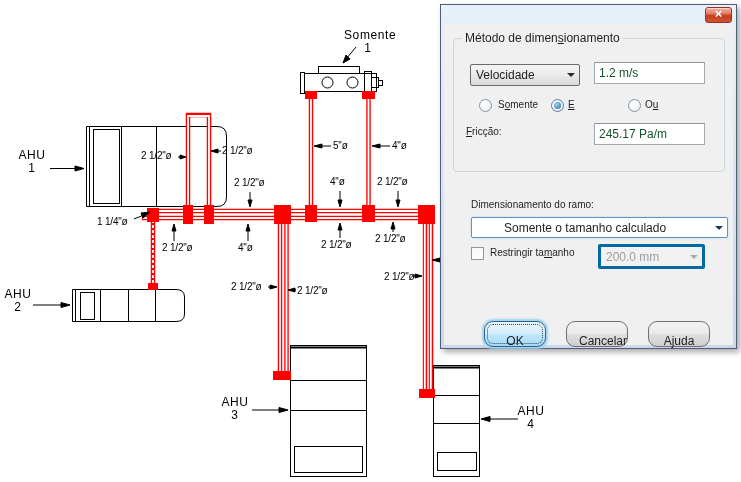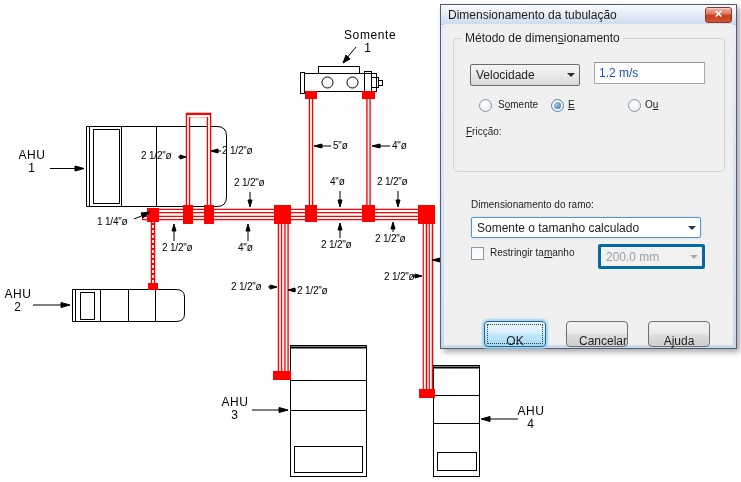--- a/index.html
+++ b/index.html
@@ -24,42 +24,42 @@
              background:linear-gradient(180deg,#f4b3a3,#e07b60 40%,#c33d20 55%,#d5542e);
              color:#fff;font-size:13px;line-height:12px;font-weight:bold;text-align:center;
              box-shadow:inset 0 1px 0 rgba(255,255,255,.5);cursor:default;}
   .dlg-body{position:absolute;left:3px;right:3px;top:19px;bottom:3px;background:#f0f0f0;font-size:12px;color:#1e1e1e;}
 
   .groupbox{position:absolute;border:1px solid #cdd5dd;border-radius:4px;}
   .gb-label{position:absolute;top:-8px;left:8px;background:#f0f0f0;padding:0 3px;font-size:12px;white-space:nowrap;}
   .mn{text-decoration:underline;}
 
   .txt{position:absolute;height:20px;border:1px solid #a3a9b1;border-top-color:#8f96a0;background:#fff;
-       font-family:"Liberation Sans",sans-serif;font-size:12px;color:#1d4ed8;padding:0 0 0 4px;margin:0;}
+       font-family:"Liberation Sans",sans-serif;font-size:12px;color:#14532d;padding:0 0 0 4px;margin:0;}
 
   .combo{position:absolute;display:flex;align-items:center;border-radius:2px;font-size:12px;}
   .combo .ctext{flex:1;padding-left:5px;white-space:nowrap;overflow:hidden;}
   .combo .carrow{width:16px;display:flex;justify-content:center;align-items:center;}
   .tri{width:0;height:0;border-left:4px solid transparent;border-right:4px solid transparent;border-top:4px solid #2b2b2b;}
   .combo-classic{border:1px solid #6b6b6b;background:linear-gradient(180deg,#f4f4f4,#ececec 45%,#d8d8d8);}
-  .combo-focused{border:1px solid #5c93c5;background:#fff;box-shadow:0 0 2px #a9d4f0;}
+  .combo-focused{border:1px solid #5c93c5;background:#fff;box-shadow:0 0 2px #a9d4f0;padding-left:27px;}
   .combo-focused .tri{border-top-color:#1c3a57;}
   .combo-disabled{border:3px solid #0369a1;background:#f1f1f1;color:#9aa0a5;}
   .combo-disabled .tri{border-top-color:#a9adb2;}
 
   .radio{position:absolute;width:11px;height:11px;border:1px solid #8595a5;border-radius:50%;
          background:radial-gradient(circle at 35% 30%,#ffffff,#e6ebf0);}
   .radio.checked{border-color:#5d7f9d;}
   .radio.checked::after{content:"";position:absolute;left:2px;top:2px;width:7px;height:7px;border-radius:50%;
          background:radial-gradient(circle at 35% 35%,#9fd0f0,#2e70a5);}
   .checkbox{position:absolute;width:11px;height:11px;border:1px solid #8a99a8;
          background:linear-gradient(180deg,#f5f8fa,#ffffff);}
   .ctl-label{position:absolute;font-size:10px;white-space:nowrap;}
 
-  .btn{position:absolute;width:62px;height:23px;border-radius:4px;border:1px solid #707070;
+  .btn{position:absolute;width:62px;height:23px;border-radius:9px;border:1px solid #707070;
        background:linear-gradient(180deg,#f2f2f2,#ebebeb 45%,#dddddd 55%,#cfcfcf);
        font-family:"Liberation Sans",sans-serif;font-size:12px;color:#1e1e1e;padding:12px;}
   .btn-default{border-color:#2c628b;box-shadow:0 0 2px 2px #9fd5f2;
        background:linear-gradient(180deg,#eaf6fd,#d7effc 45%,#bde6fd 55%,#a6d9f4);
        outline:1px dotted #30404f;outline-offset:-4px;}
 </style>
 </head>
 <body>
 
 <div class="canvas">
@@ -221,23 +221,20 @@
   <span class="plabel" style="left:97px;top:217px;">1 1/4"ø</span>
   <span class="plabel" style="left:162px;top:243px;">2 1/2"ø</span>
   <span class="plabel" style="left:238px;top:243px;">4"ø</span>
   <span class="plabel" style="left:321px;top:240px;">2 1/2"ø</span>
   <span class="plabel" style="left:375px;top:234px;">2 1/2"ø</span>
   <span class="plabel" style="left:231px;top:282px;">2 1/2"ø</span>
   <span class="plabel" style="left:297px;top:286px;">2 1/2"ø</span>
   <span class="plabel" style="left:384px;top:272px;">2 1/2"ø</span>
 
   <div class="dialog">
-    <div class="titlebar">
-      <span class="title-text">Dimensionamento da tubulação</span>
-    </div>
     <div class="close-btn">
       <span>×</span>
     </div>
 
     <div class="dlg-body">
 
       <div class="groupbox" style="left:9px;top:14px;width:270px;height:132px;">
         <span class="gb-label"><span>Método de dimen</span><span class="mn">s</span><span>ionamento</span></span>
       </div>
       <div class="combo combo-classic" style="left:26px;top:40px;width:108px;height:20px;">
@@ -249,20 +246,21 @@
       <input class="txt" style="left: 150px; top: 38px; width: 105px;" readonly="" value="1.2 m/s">
 
       <span class="radio" style="left:35px;top:75px;"></span>
       <span class="ctl-label" style="left:54px;top:75px;"><span>S</span><span class="mn">o</span><span>mente</span></span>
       <span class="radio checked" style="left:107px;top:75px;"></span>
       <span class="ctl-label" style="left:124px;top:75px;"><span></span><span class="mn">E</span><span></span></span>
       <span class="radio" style="left:184px;top:75px;"></span>
       <span class="ctl-label" style="left:201px;top:75px;"><span>O</span><span class="mn">u</span><span></span></span>
 
       <span class="ctl-label" style="left:22px;top:102px;"><span></span><span class="mn">F</span><span>ricção:</span></span>
+      <input class="txt" style="left: 150px; top: 99px; width: 105px;" readonly="" value="245.17 Pa/m">
 
       <span class="ctl-label" style="left:27px;top:175px;">Dimensionamento do ramo:</span>
       <div class="combo combo-focused" style="left:27px;top:193px;width:228px;height:19px;">
         <span class="ctext">Somente o tamanho calculado</span>
         <span class="carrow">
             <span class="tri"></span>
           </span>
       </div>
       <span class="checkbox" style="left:27px;top:223px;"></span>
       <span class="ctl-label" style="left:46px;top:223px;"><span>Restringir ta</span><span class="mn">m</span><span>anho</span></span>

